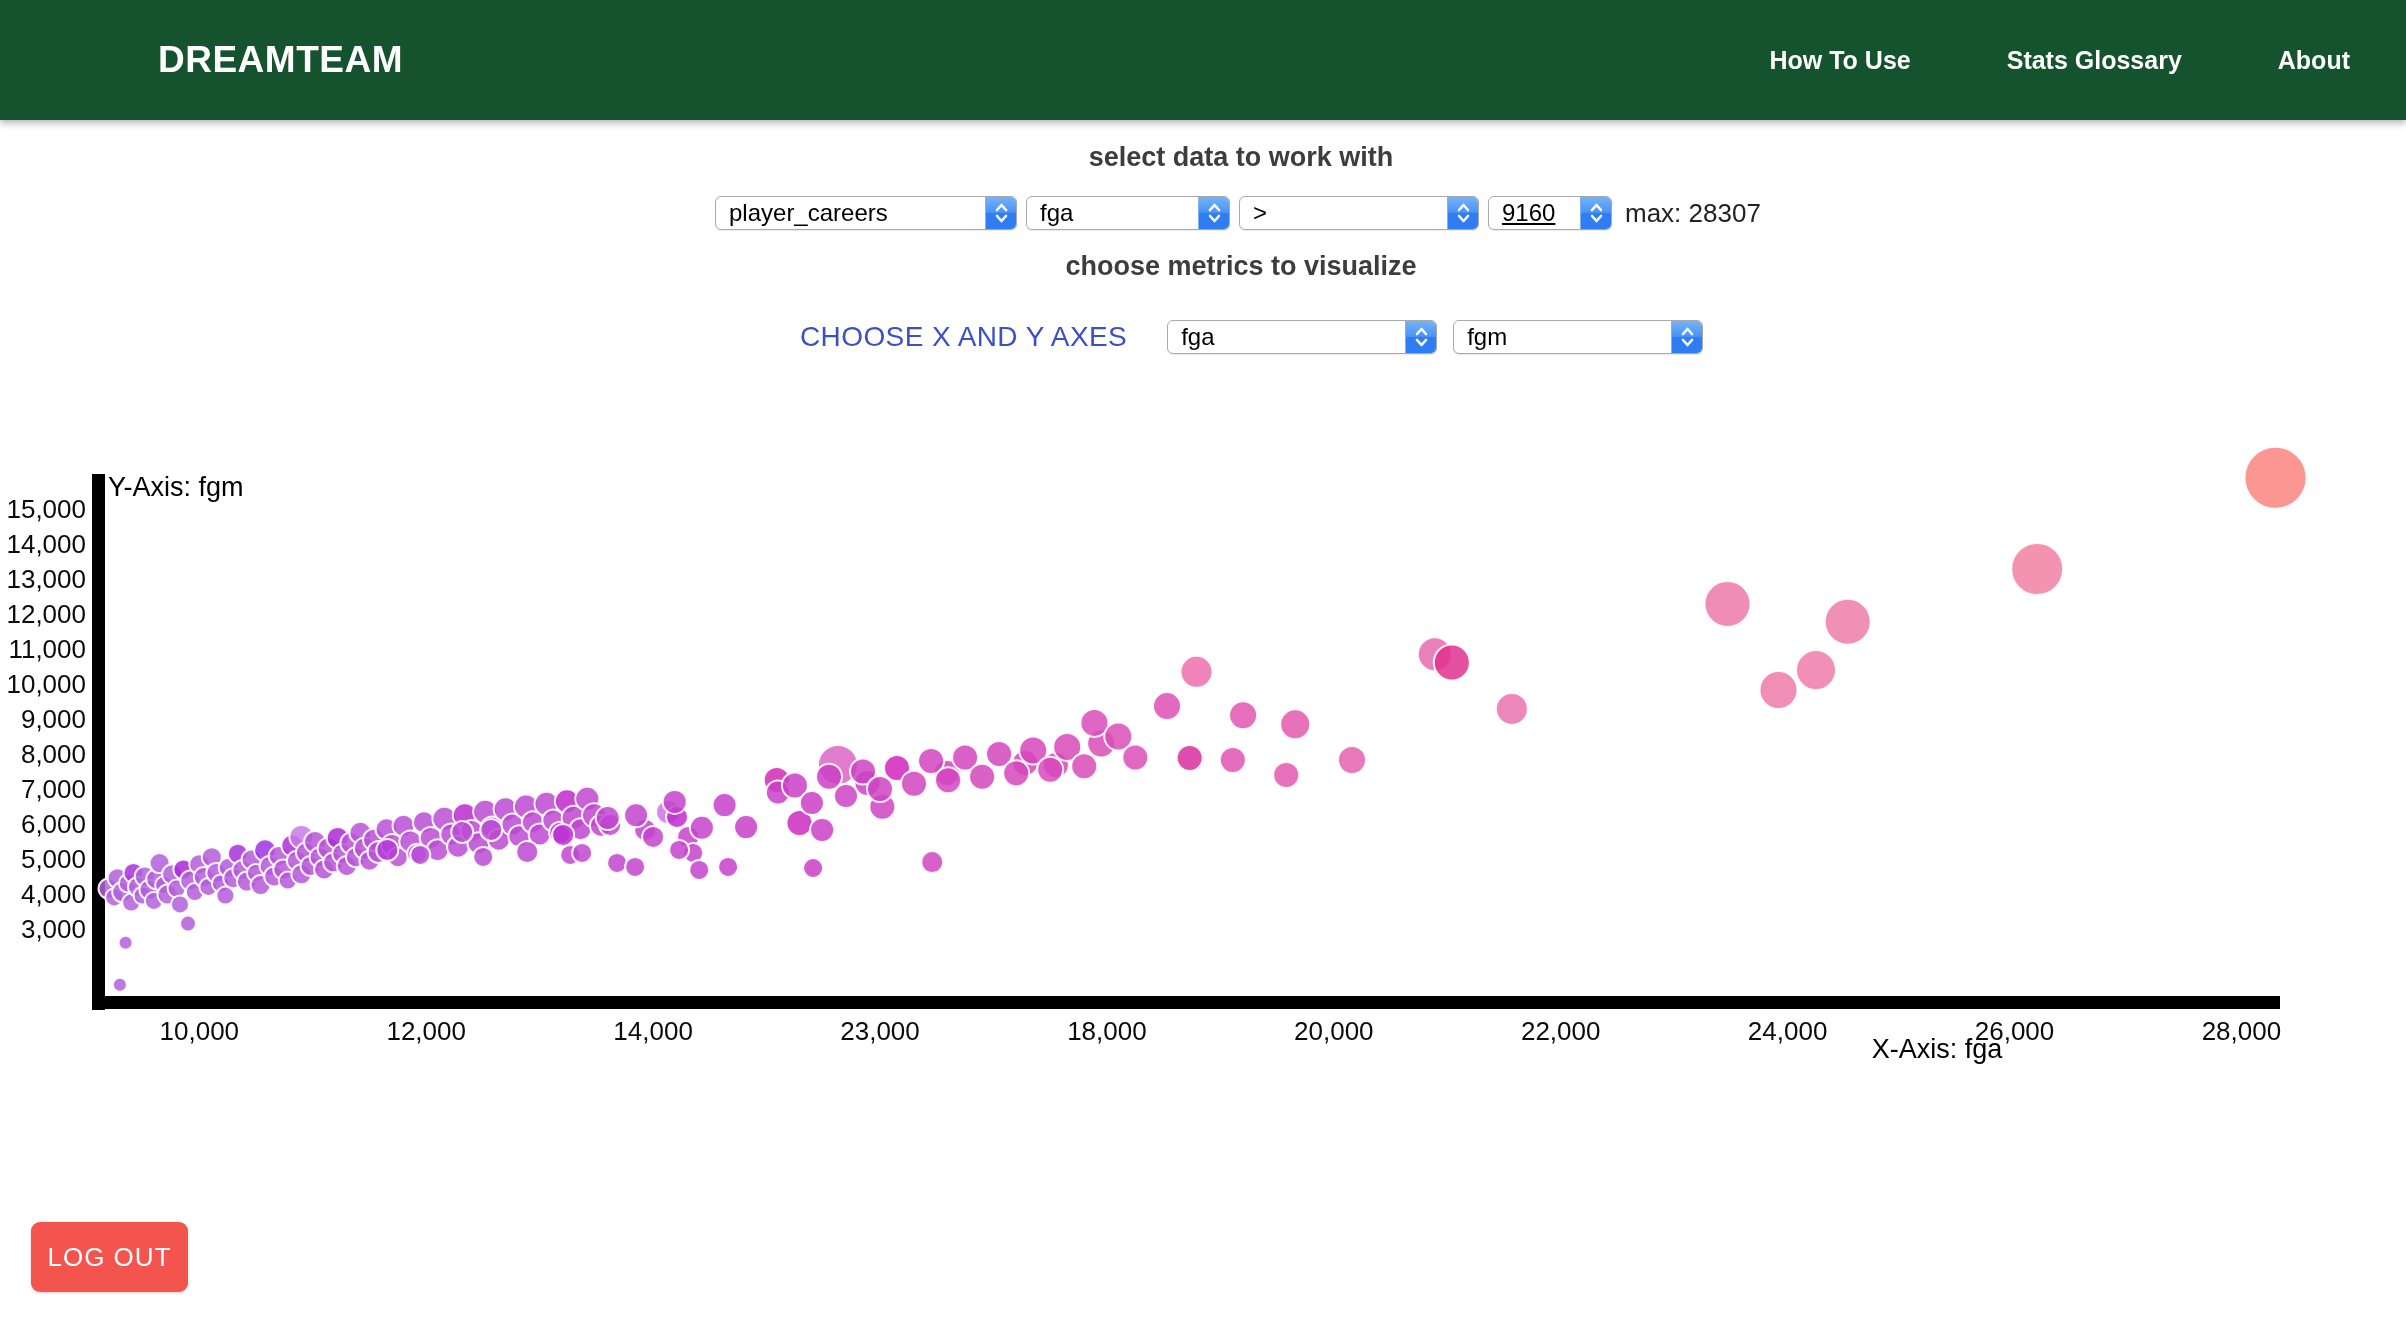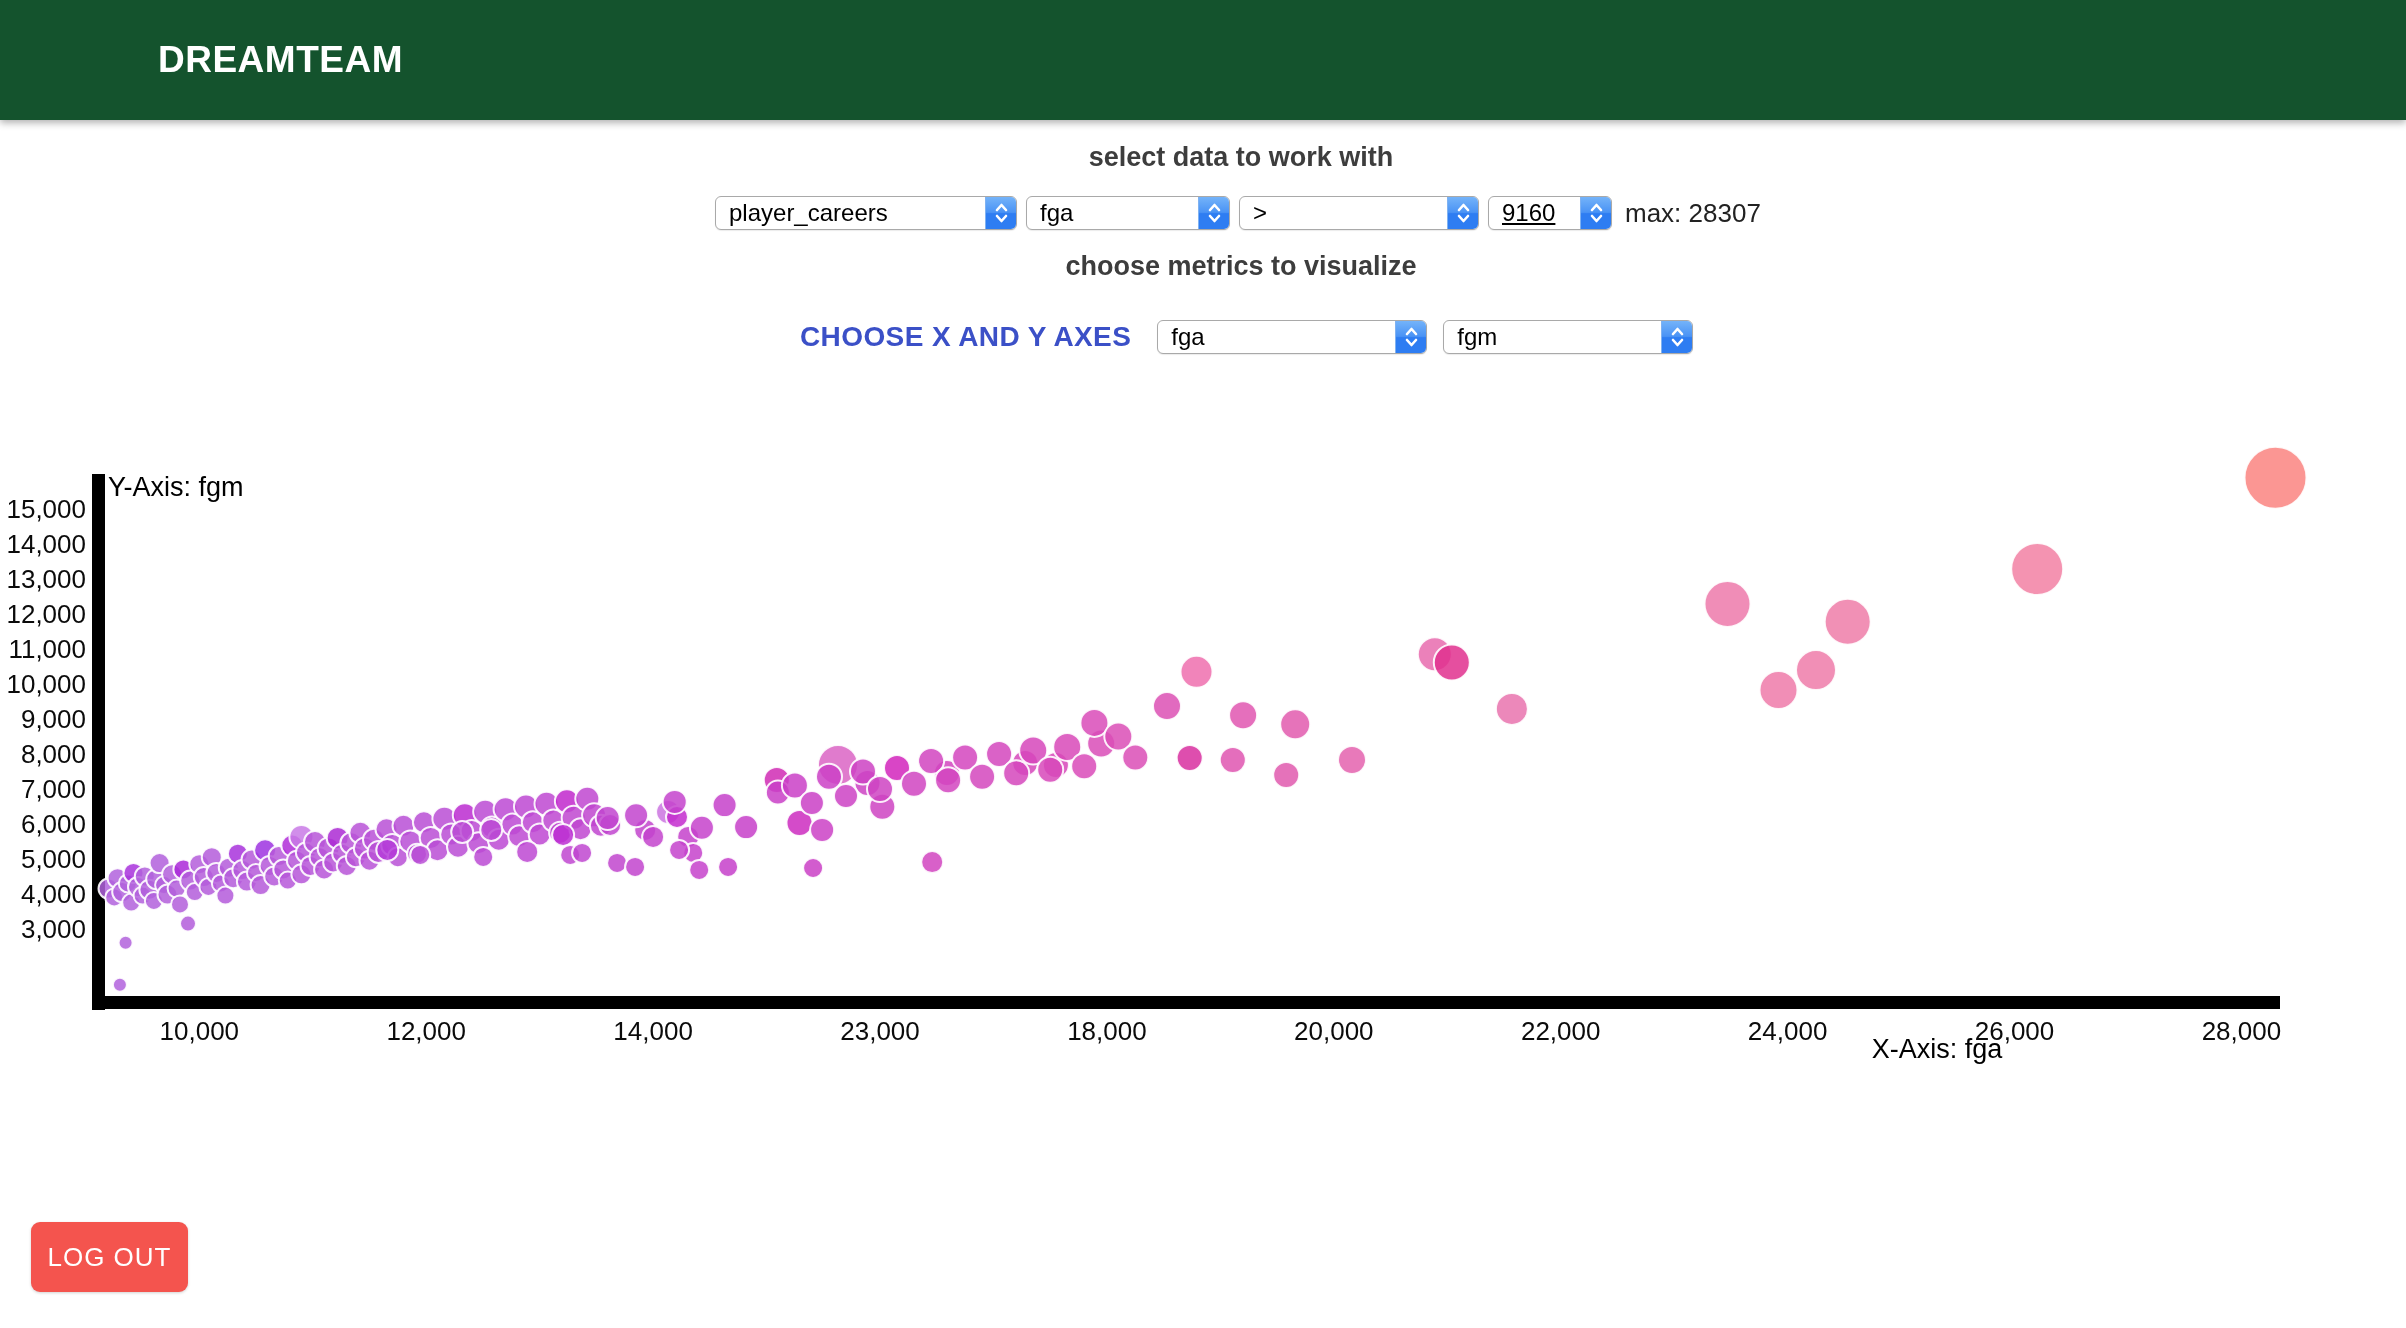--- a/index.html
+++ b/index.html
@@ -50,22 +50,22 @@
     border-left:1px solid #7fb2f2;
   }
   .w-table{width:302px;}
   .w-col{width:204px;}
   .w-op{width:240px;}
   .w-num{width:124px;text-decoration:underline;}
   .w-x{width:270px;}
   .w-y{width:250px;}
   .max-label{font-size:26px;color:#222;font-weight:500;margin-left:4px;white-space:nowrap;}
   .axes-label{
-    font-size:28px;color:#3b50c7;font-weight:700;letter-spacing:.4px;
-    margin-right:10px;white-space:nowrap;text-align:right;
+    font-size:28px;color:#3b50c7;font-weight:400;letter-spacing:.4px;
+    margin-right:24px;white-space:nowrap;text-align:right;
   }
 
   
   #chart-layer{position:absolute;left:0;top:0;width:2406px;height:1328px;}
   .axis-bar{position:absolute;background:#000;z-index:1;}
   #y-axis-bar{left:92px;top:474px;width:13px;height:536px;}
   #x-axis-bar{left:92px;top:996px;width:2188px;height:13px;}
   .tick{position:absolute;color:#0b0b0b;font-size:26px;z-index:1;}
   .y-tick{width:84px;text-align:right;transform:translateY(-50%);left:2px;}
   .x-tick{transform:translateX(-50%);top:1016px;white-space:nowrap;}
@@ -81,20 +81,25 @@
     font-family:"Liberation Sans", sans-serif;font-size:26px;letter-spacing:1px;
     display:flex;align-items:center;justify-content:center;cursor:pointer;
     box-shadow:0 1px 3px rgba(0,0,0,.18);
   }
 </style>
 </head>
 <body>
 
 <div class="navbar">
   <div class="brand">DREAMTEAM</div>
+  <div class="nav-links">
+    <div class="nav-link">How To Use</div>
+    <div class="nav-link">Stats Glossary</div>
+    <div class="nav-link">About</div>
+  </div>
 </div>
 
 <div class="heading" id="heading-filters">select data to work with</div>
 
 <div class="controls-row" id="filters-row">
   <div class="mac-select w-table">
     <span class="val">player_careers</span>
     <span class="cap">
       <svg width="15" height="22" viewBox="0 0 15 22">
           <polyline points="3,8 7.5,3 12,8" fill="none" stroke="#fff" stroke-width="2.6" stroke-linecap="round" stroke-linejoin="round"></polyline>

